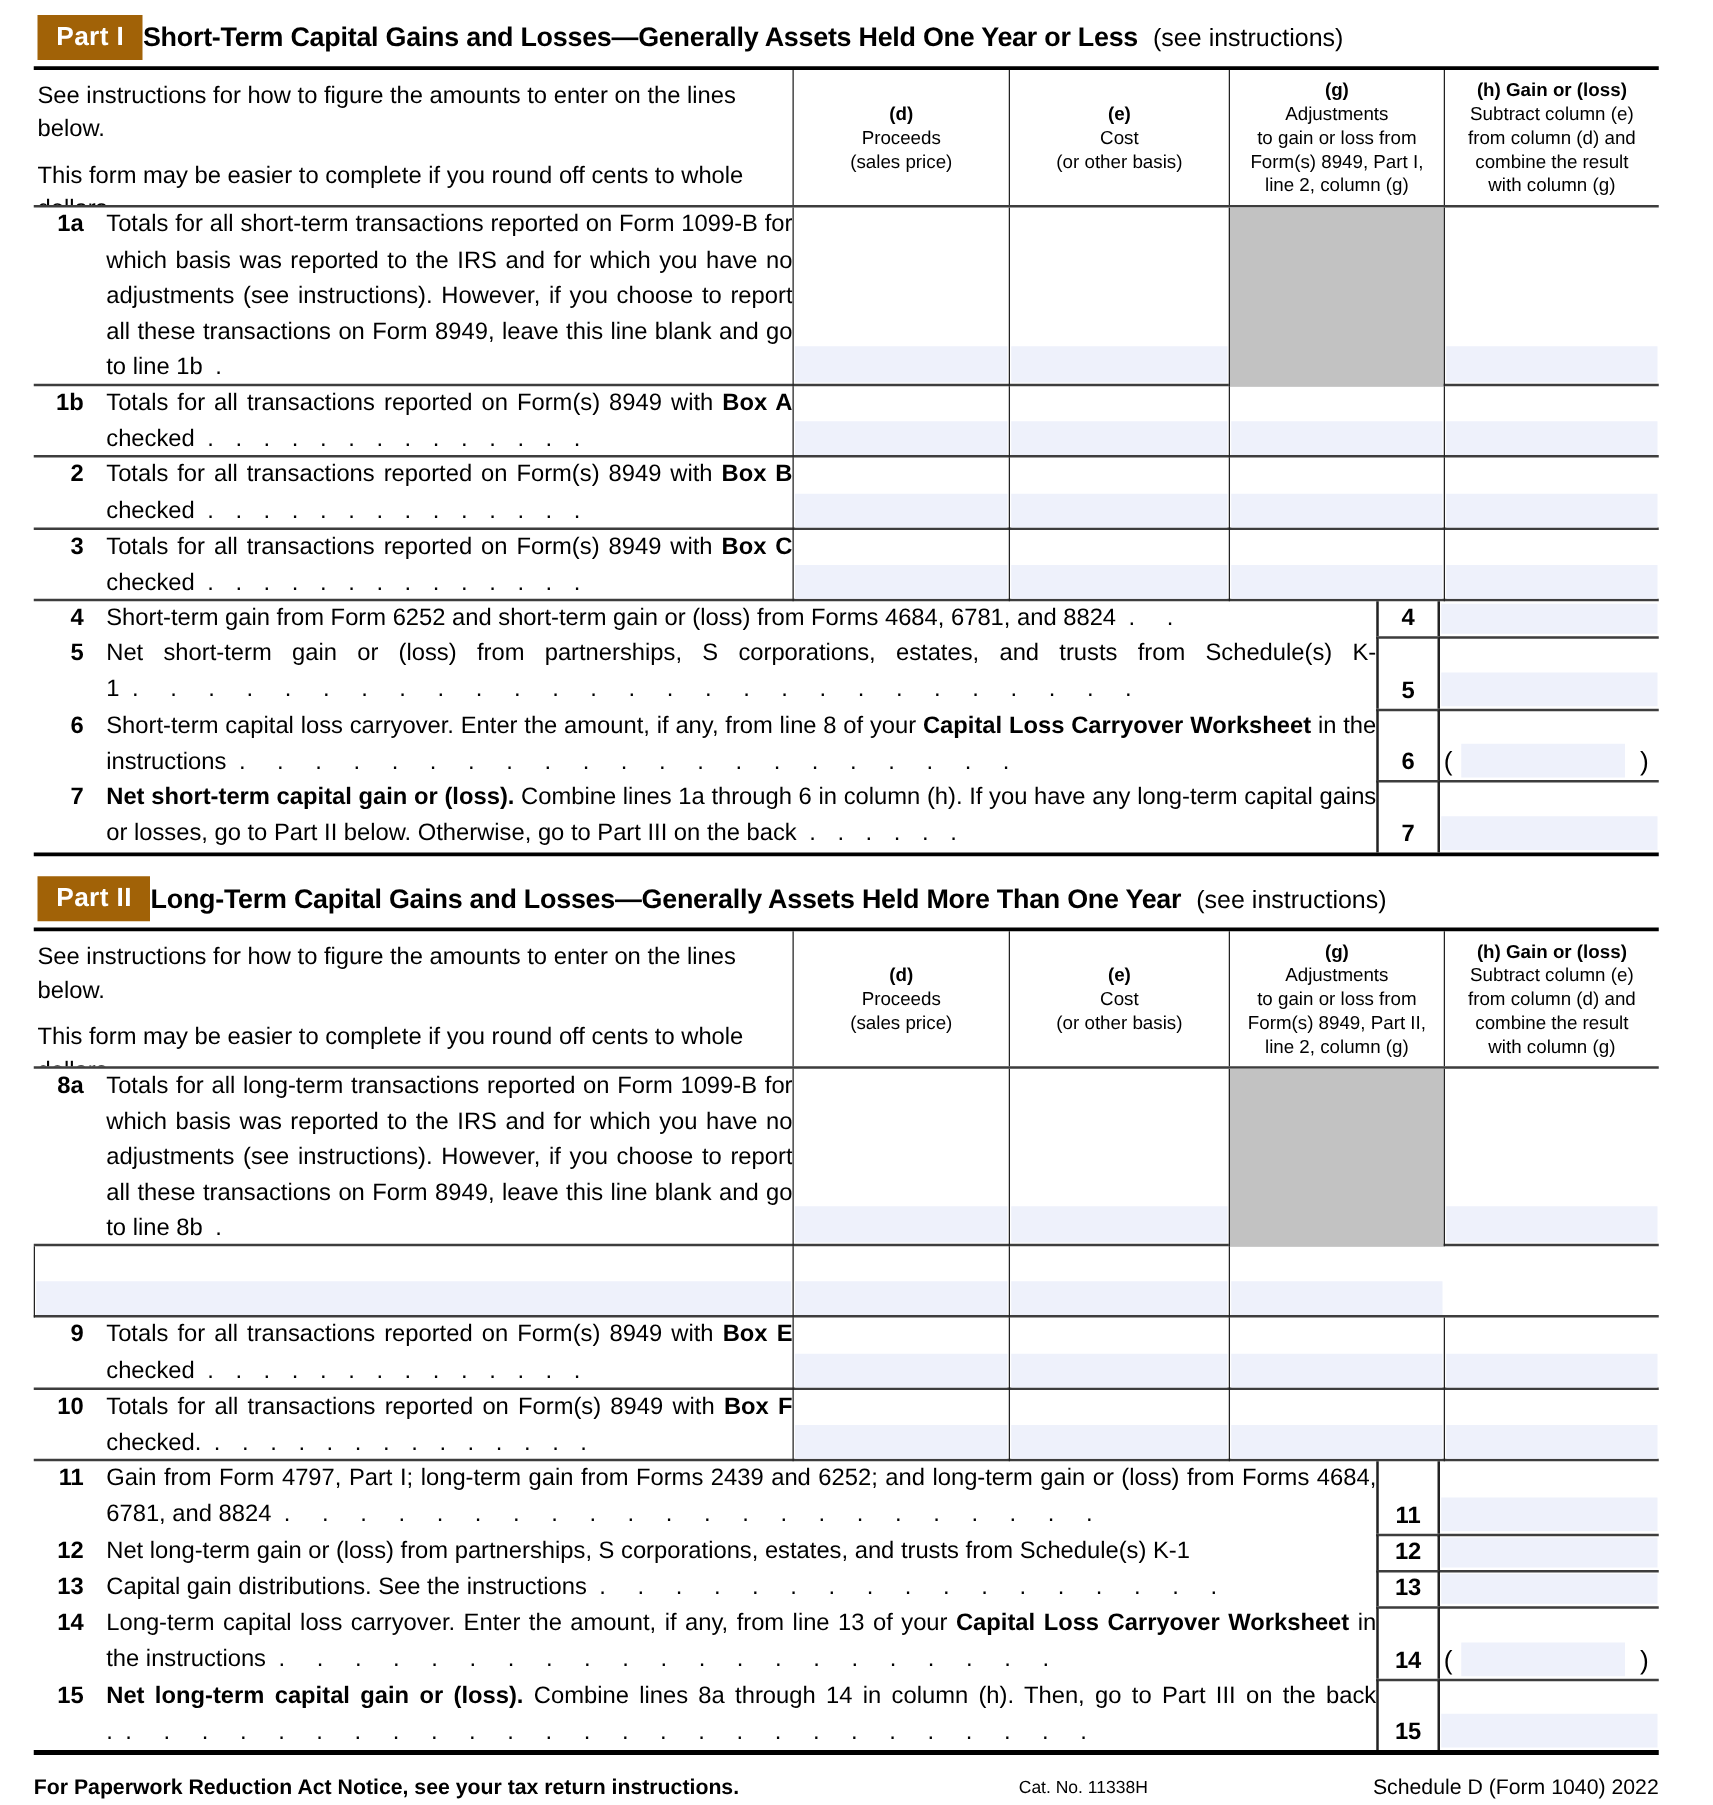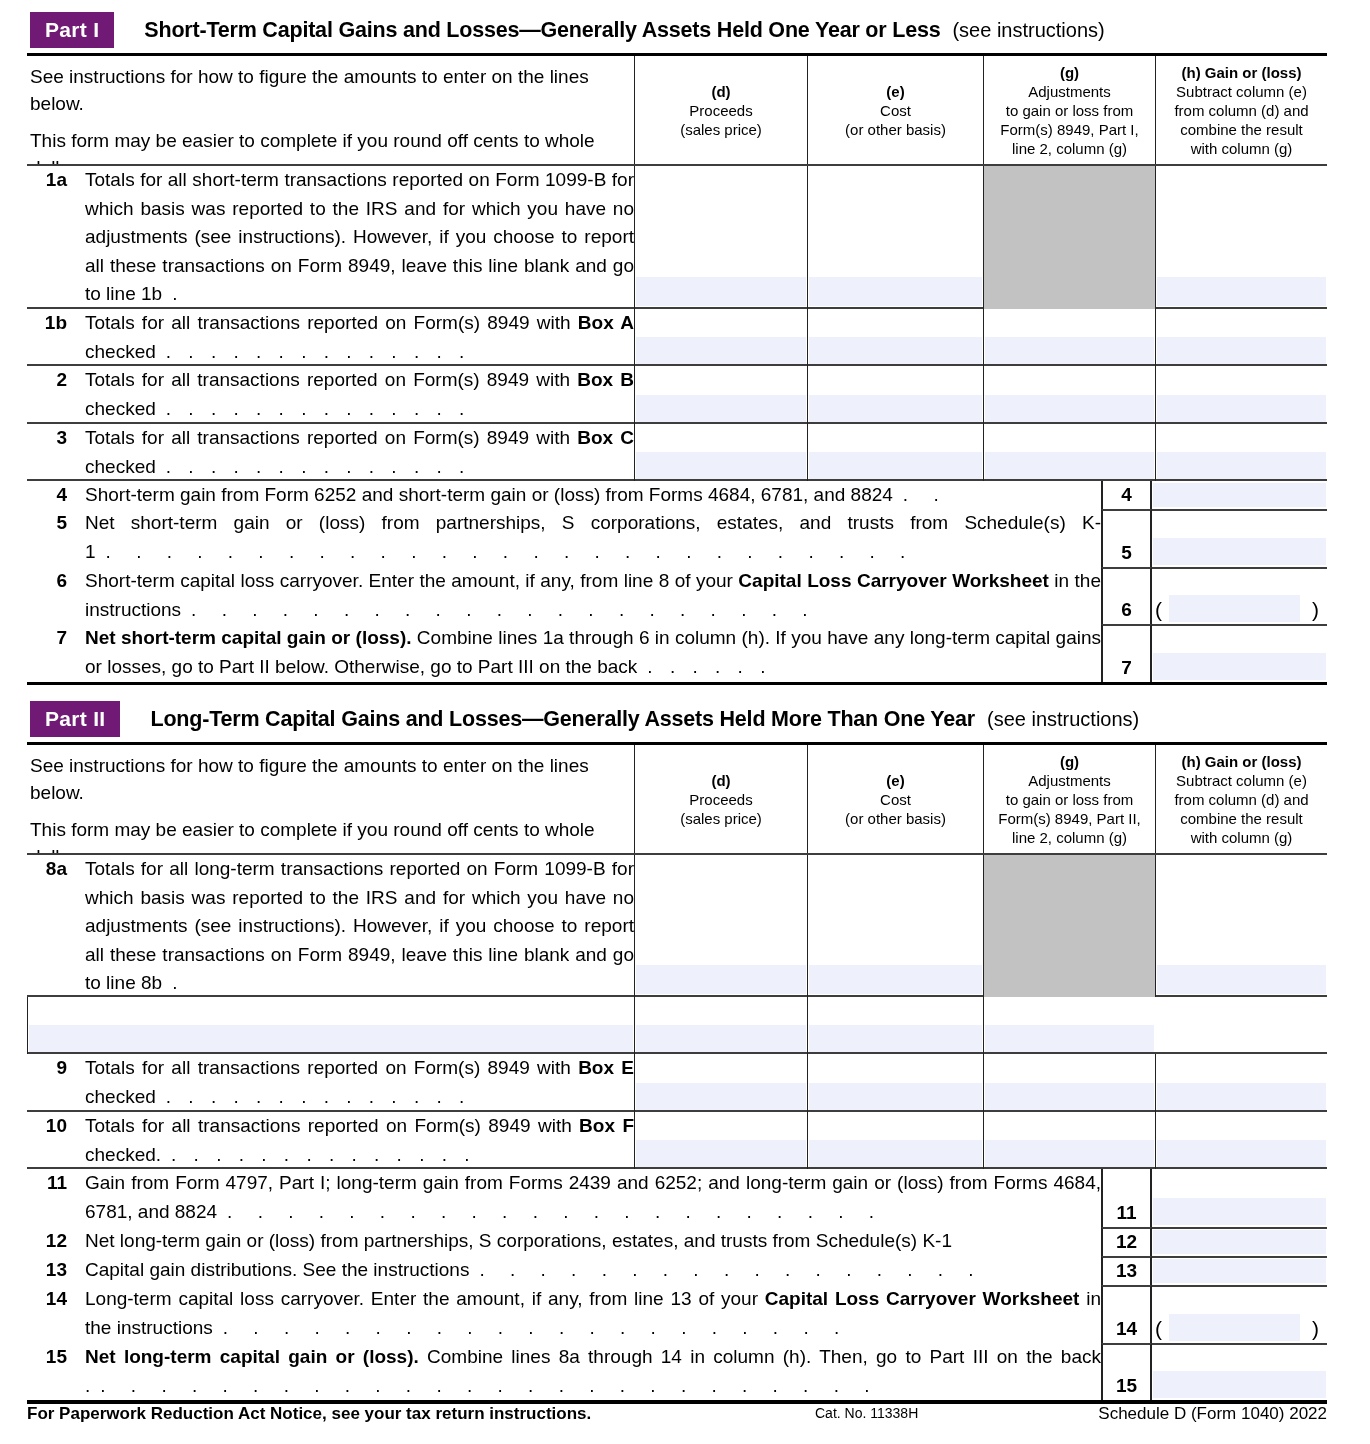--- a/index.html
+++ b/index.html
@@ -12,25 +12,25 @@
     color: #000;
     overflow: hidden;
   }
   .content { position: absolute; left: 27px; top: 0; width: 1300px; }
 
   
   .part-bar { display: flex; align-items: center; height: 36px; }
   .part-bar.first { margin-top: 12px; }
   .part-bar.second { margin-top: 16px; align-items: center; }
   .part-label {
-    background: #701a75; color: #fff; font-weight: bold; font-size: 21px;
+    background: #a16207; color: #fff; font-weight: bold; font-size: 21px;
     height: 36px; display: flex; align-items: center; padding: 0 15px;
     margin-left: 3px; letter-spacing: 0.3px;
   }
-  .part-title { margin-left: 30px; font-size: 21.5px; }
+  .part-title { font-size: 21.5px; }
   .part-title .bold { font-weight: bold; letter-spacing: -0.2px; }
   .part-title .note { font-weight: normal; font-size: 20px; margin-left: 6px; }
 
   
   .tbl { margin-top: 5px; }
   .grid5 { display: grid; grid-template-columns: 607px 173px 176px 172px 172px; }
   .gridn { display: grid; grid-template-columns: 1074px 51px 175px; }
   .t-head { border-top: 3px solid #000; border-bottom: 2px solid #3d3d3d; height: 113px; }
   .head-desc { font-size: 19px; line-height: 27px; padding: 7px 4px 0 3px; overflow: hidden; }
   .head-desc p + p { margin-top: 10px; }
@@ -67,21 +67,21 @@
   }
   .amt { position: relative; }
   .nrow + .nrow .numbox, .nrow + .nrow .amt { border-top: 2px solid #3d3d3d; }
   .po { position: absolute; left: 3px; bottom: 2px; font-size: 21px; }
   .pc { position: absolute; right: 8px; bottom: 2px; font-size: 21px; }
 
   .thick { height: 3px; background: #000; }
   .thick2 { height: 4px; background: #000; margin-top: 0px; }
 
   
-  .form-footer { position: relative; margin-top: 0; height: 22px; font-size: 17px; }
+  .form-footer { position: relative; margin-top: 16px; height: 22px; font-size: 17px; }
   .ff-left { position: absolute; left: 0; top: 0; font-weight: bold; }
   .ff-center { position: absolute; left: 788px; top: 1px; font-size: 14px; }
   .ff-right { position: absolute; right: 0; top: 0; font-weight: normal; }
 </style>
 </head>
 <body>
 
 <div class="page">
 <div class="content">
 

